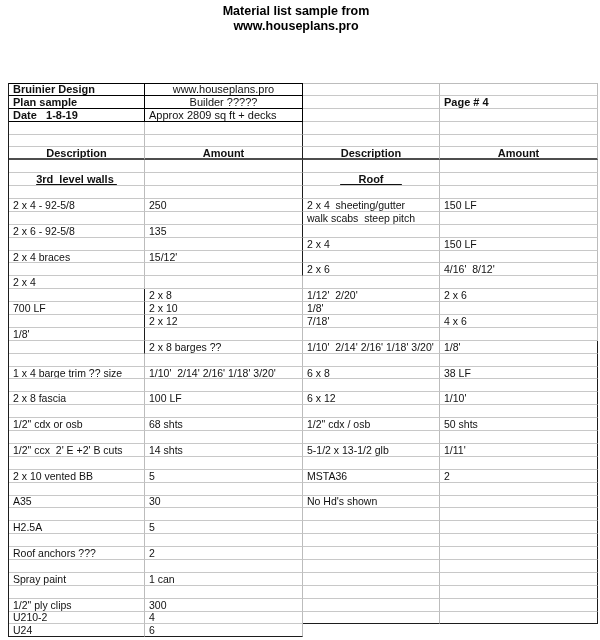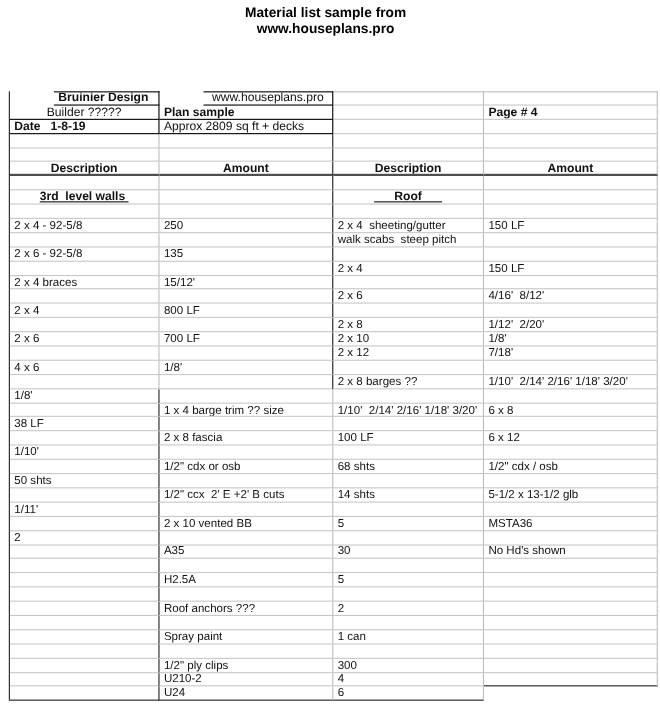--- a/index.html
+++ b/index.html
@@ -28,21 +28,21 @@
     white-space:pre; overflow:hidden;
     color:#111;
   }
   .cell.c1 { border-right:1.4px solid #1d1d1d; }   
   .ctr  { justify-content:center; padding-left:0; }
   .bold { font-weight:bold; }
   .und  { text-decoration:underline; }
 
   
   .k-t1, .k-t2, .k-t3 { font-size:11px; }
-  .k-t1.c0, .k-t1.c1 { border-top:1.5px solid #000;margin-left:40px; }
+  .k-t1.c0, .k-t1.c1 { border-top:1.5px solid #000; }
   .k-t1.c2, .k-t1.c3 { border-top:1px solid #bcbcbc; }
   .k-t1.c0, .k-t1.c1, .k-t2.c0, .k-t2.c1, .k-t3.c0, .k-t3.c1 { border-bottom:1.5px solid #000; }
   .k-t1.c0, .k-t2.c0, .k-t3.c0 { border-right:1.5px solid #000; }
   .k-t1.c1, .k-t2.c1, .k-t3.c1 { border-right:1.5px solid #000; }
 
   
   .k-hdr { font-size:11px; border-bottom:2.6px solid #4e4e4e;text-align:center; }
 
   
   .k-sec { font-size:11px;text-align:right; }
@@ -56,22 +56,22 @@
 <div id="page">
   <div class="doc-title">
     <div>Material list sample from</div>
     <div>www.houseplans.pro</div>
   </div>
   <div id="mtable">
       <div class="cell c0 k-t1 bold">Bruinier Design</div>
       <div class="cell c1 k-t1 ctr">www.houseplans.pro</div>
       <div class="cell c2 k-t1"></div>
       <div class="cell c3 k-t1"></div>
+      <div class="cell c0 k-t2 bold">Plan sample</div>
       <div class="cell c1 k-t2 ctr">Builder ?????</div>
-      <div class="cell c0 k-t2 bold">Plan sample</div>
       <div class="cell c2 k-t2"></div>
       <div class="cell c3 k-t2 bold">Page # 4</div>
       <div class="cell c0 k-t3 bold">Date   1-8-19</div>
       <div class="cell c1 k-t3">Approx 2809 sq ft + decks</div>
       <div class="cell c2 k-t3"></div>
       <div class="cell c3 k-t3"></div>
       <div class="cell c0"></div>
       <div class="cell c1"></div>
       <div class="cell c2"></div>
       <div class="cell c3"></div>
@@ -113,21 +113,20 @@
       <div class="cell c3">150 LF</div>
       <div class="cell c0">2 x 4 braces</div>
       <div class="cell c1">15/12'</div>
       <div class="cell c2"></div>
       <div class="cell c3"></div>
       <div class="cell c0"></div>
       <div class="cell c1"></div>
       <div class="cell c2">2 x 6</div>
       <div class="cell c3">4/16'  8/12'</div>
       <div class="cell c0">2 x 4</div>
-      <div class="cell c1">800 LF</div>
       <div class="cell c2"></div>
       <div class="cell c3"></div>
       <div class="cell c0"></div>
       <div class="cell c1"></div>
       <div class="cell c2">2 x 8</div>
       <div class="cell c3">1/12'  2/20'</div>
       <div class="cell c0">2 x 6</div>
       <div class="cell c1">700 LF</div>
       <div class="cell c2">2 x 10</div>
       <div class="cell c3">1/8'</div>

